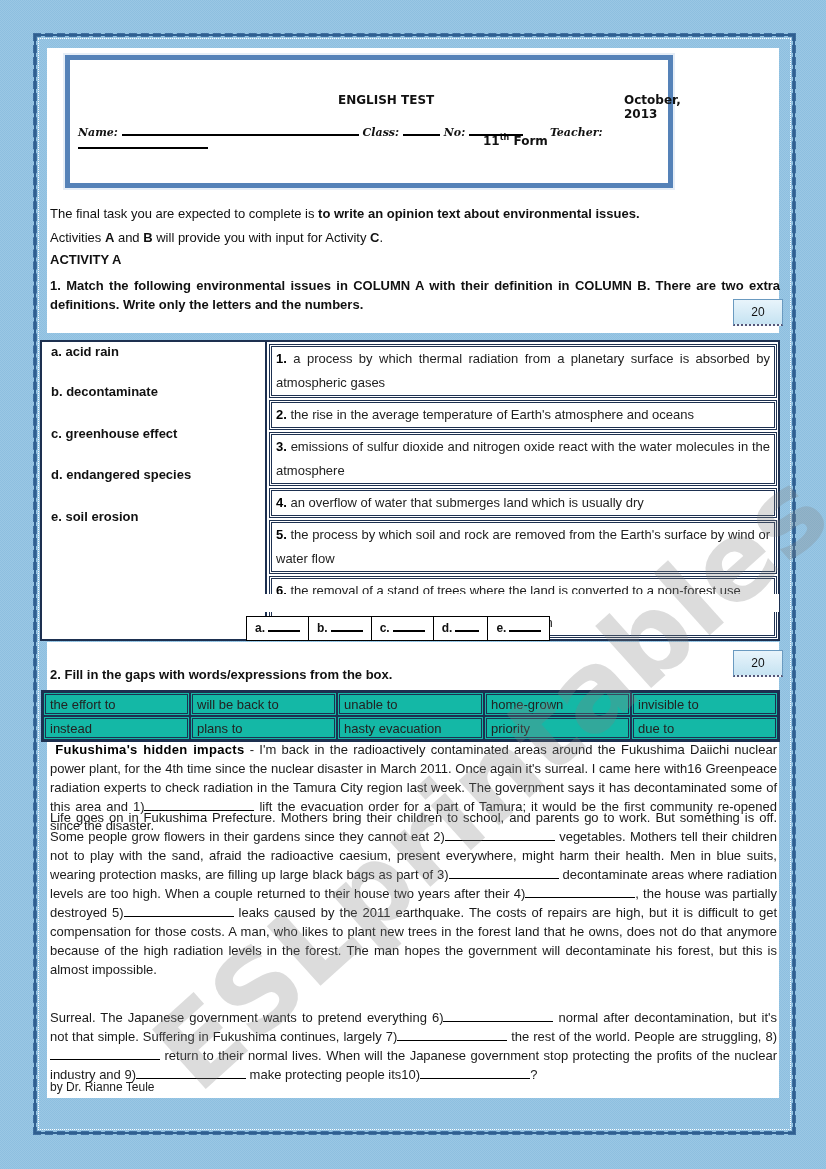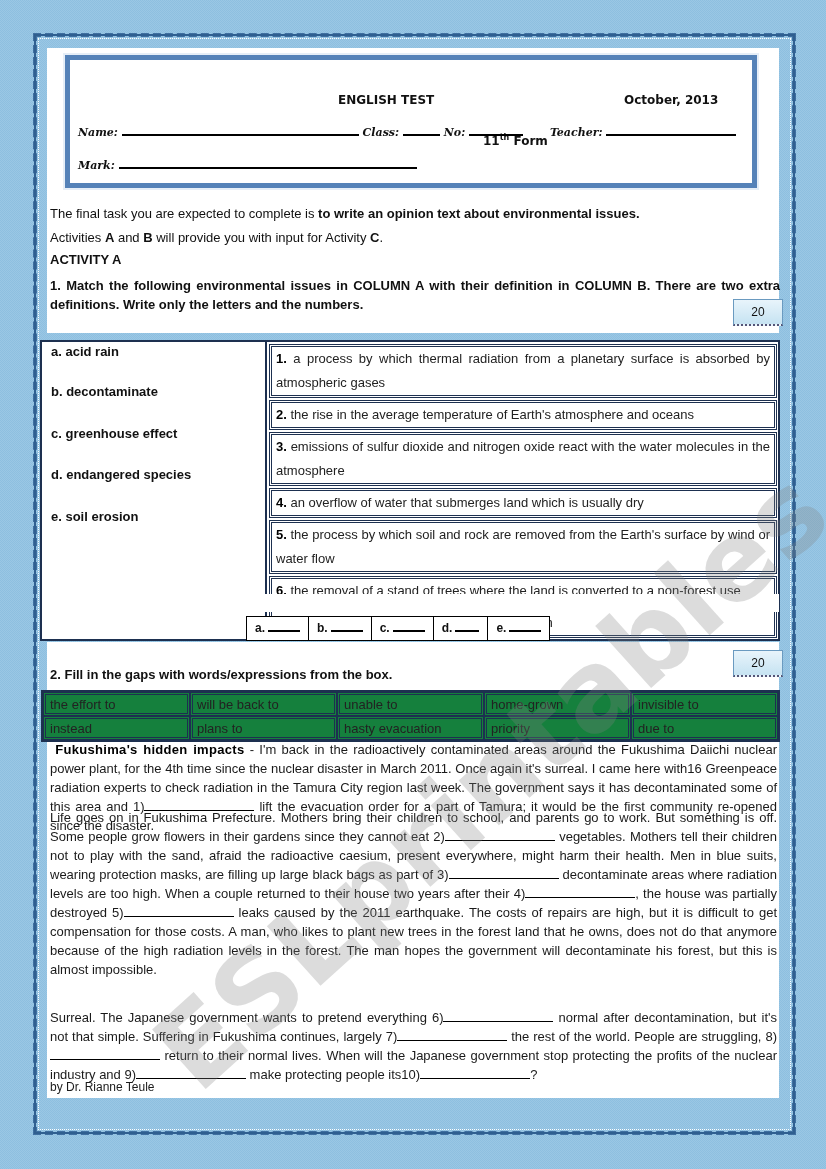--- a/index.html
+++ b/index.html
@@ -27,21 +27,21 @@
     content: ""; position: absolute; inset: 1px;
     border: 1px dotted #ffffff;
   }
   .panel {
     position: absolute;
     background: #ffffff;
   }
   
   .header-box {
     position: absolute;
-    left: 65px; top: 55px; width: 692px; height: 133px;
+    left: 65px; top: 55px; width: 608px; height: 133px;
     border: 5px solid #5582b8;
     background: #fff;
     box-shadow: 0 0 0 2px #e6eef7;
   }
   .hdr-row1 {
     position: absolute; top: 33px; left: 0; right: 0;
     font-size: 12px; font-weight: bold; font-family: "DejaVu Sans", sans-serif;
   }
   .hdr-title { position: absolute; left: 268px; }
   .hdr-form { position: absolute; left: 413px; margin-top: 40px; }
@@ -89,21 +89,21 @@
     border: 1px solid #000; background: #fff; display: flex;
   }
   .answers .cell {
     font-size: 12px; font-weight: bold; padding: 4px 8px; border-right: 1px solid #000;
   }
   .answers .cell:last-child { border-right: none; }
   .answers .blank { display: inline-block; border-bottom: 2px solid #000; width: 32px; height: 8px; margin-left: 3px; }
   
   .words {
     position: absolute; left: 41px; top: 690px; width: 739px;
-    border: 2px solid #1d3050; background: #15803d;
+    border: 2px solid #1d3050; background: #14b8a6;
   }
   .words td {
     border: 1px solid #1d3050; outline: 1px solid #1d3050; outline-offset: -3px;
     font-size: 13px; padding: 2px 6px; height: 24px; width: 20%; color: #222;
   }
   .passage {
     position: absolute; left: 50px; width: 727px; font-size: 13px; line-height: 19px;
     text-align: justify; color: #1a1a1a;
   }
   .passage b { font-weight: bold; letter-spacing: 0.3px; color: #000; }
@@ -132,24 +132,20 @@
   <div class="hdr-row2">
     <span>Name:</span>
     <span class="line" style="width:237px"></span>
     <span>Class:</span>
     <span class="line" style="width:37px"></span>
     <span>No:</span>
     <span class="line" style="width:54px"></span>
     &nbsp;&nbsp;&nbsp;&nbsp;&nbsp;
     <span>Teacher:</span>
     <span class="line" style="width:130px"></span>
-  </div>
-  <div class="hdr-row3">
-    <span>Mark:</span>
-    <span class="line" style="width:298px"></span>
   </div>
 </div>
 
 <div class="intro" style="top:206px;">
   <span>The final task you are expected to complete is </span><b>to write an opinion text about environmental issues.</b>
 </div>
 <div class="intro" style="top:230px;">
   <span>Activities </span><b>A</b><span> and </span><b>B</b><span> will provide you with input for Activity </span><b>C</b><span>.</span>
 </div>
 <div class="intro" style="top:252px; font-weight:bold;">ACTIVITY A</div>

